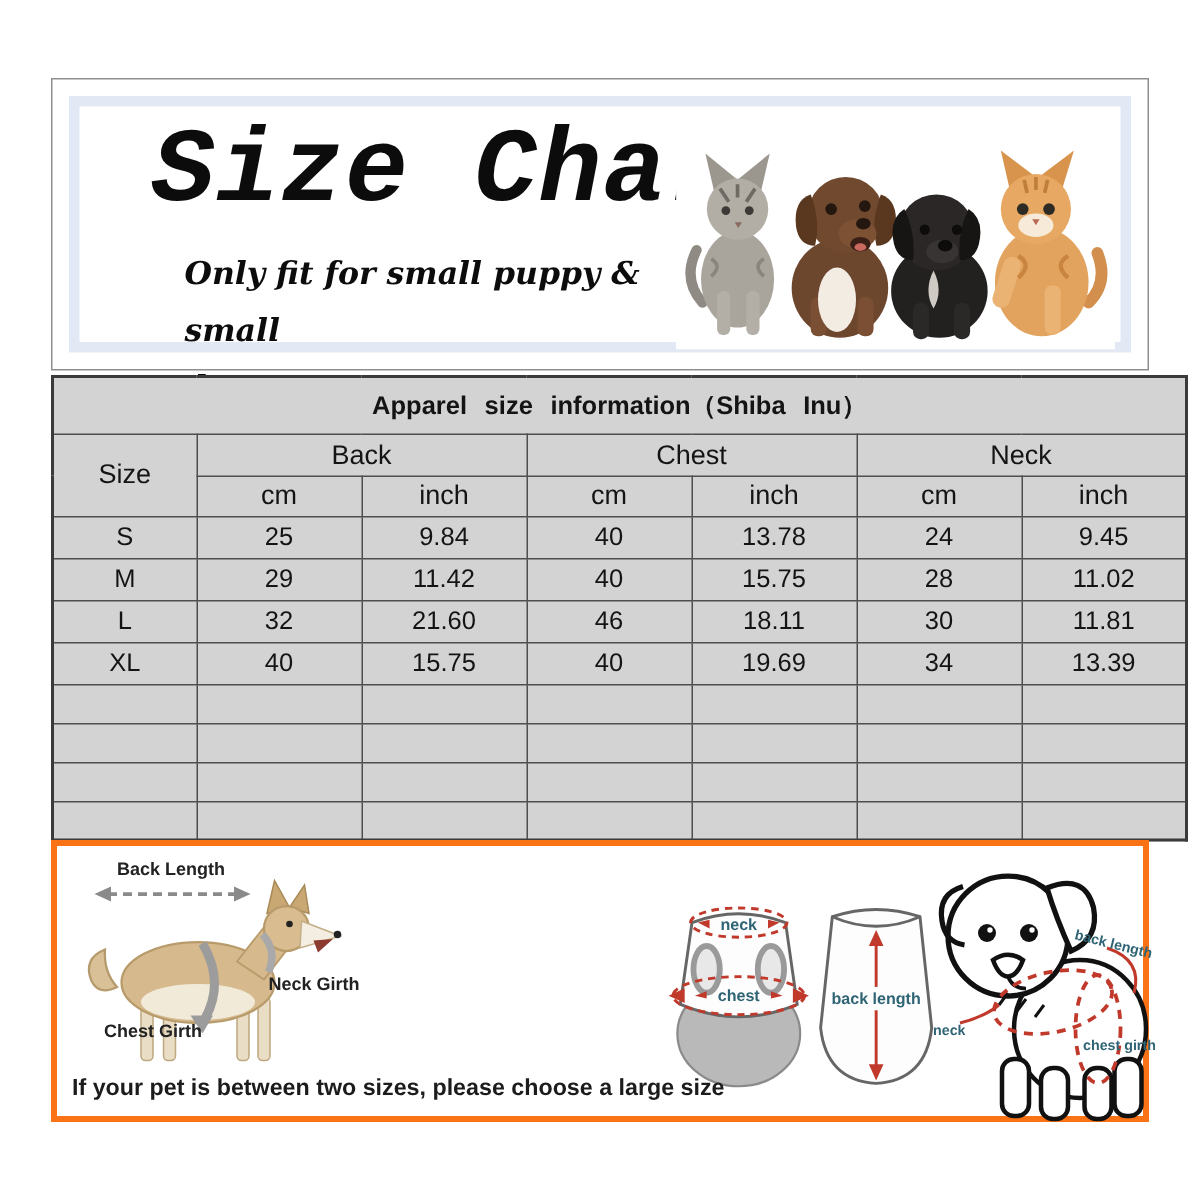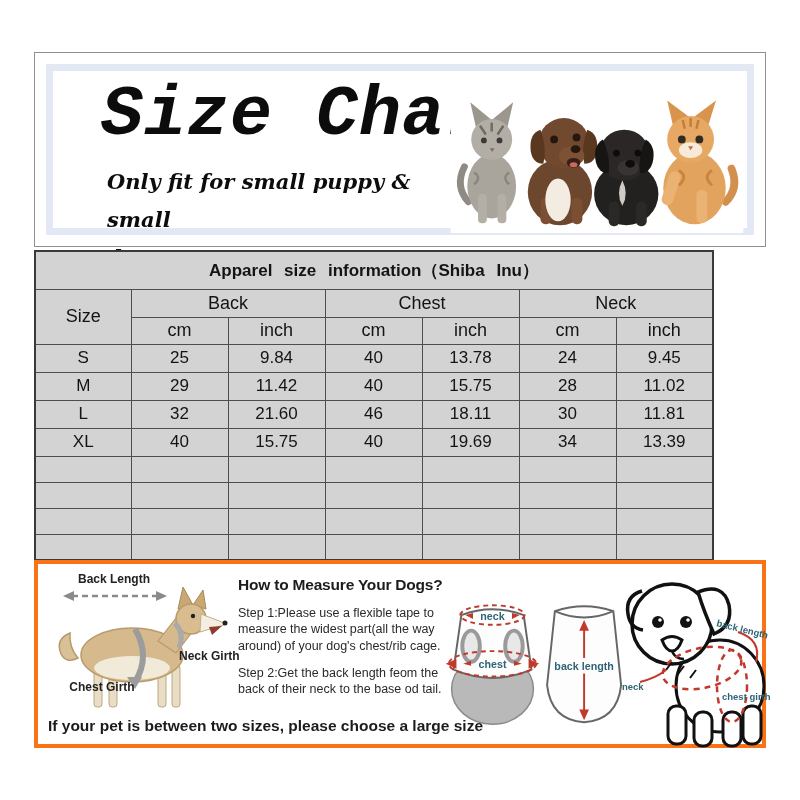--- a/index.html
+++ b/index.html
@@ -18,30 +18,30 @@
     position:absolute; left:11px; top:11px; right:11px; bottom:11px;
     border:7px solid #e3e9f4;
   }
   .title {
     position:absolute; left:66px; top:24px;
     font-family:Liberation Mono, monospace;
     font-style:italic; font-weight:bold; font-size:70px; line-height:1.1;
     letter-spacing:1px; color:#0c0c0c; white-space:nowrap;
   }
   .subtitle {
-    position:absolute; left:72px; top:110px; width:360px;
+    position:absolute; left:88px; top:110px; width:360px;
     font-family:"DejaVu Serif","Liberation Serif",serif;
     font-style:italic; font-weight:bold; font-size:21px; line-height:1.8;
     color:#0c0c0c;
   }
   .pets { position:absolute; right:20px; top:24px; width:296px; height:156px; }
 
   
   .size-table {
-    position:absolute; left:34px; top:250px; width:680px;
+    position:absolute; left:34px; top:250px; width:758px;
     border-collapse:collapse; table-layout:fixed;
     background:#d3d3d3; border:2px solid #3a3a3a;
     font-family:"Liberation Sans", sans-serif;
   }
   .size-table td {
     border:1px solid #4e4e4e; text-align:center; vertical-align:middle;
     font-size:17px; color:#141414; background:#d3d3d3;
   }
   .t-title { height:38px; font-size:21px; font-weight:bold; word-spacing:7px; }
   .group-row td { height:28px; font-size:18px; }
@@ -279,25 +279,20 @@
         <circle cx="183" cy="56" r="2.5" fill="#222"></circle>
         <circle cx="151" cy="49" r="2.2" fill="#222"></circle>
         <path d="M93,62 q16,27 0,53" stroke="#9c9c9c" stroke-width="6" fill="none"></path>
         <polygon points="93,122 85,110 100,110" fill="#9c9c9c"></polygon>
         <path d="M133,56 q10,11 4,25" stroke="#a9a9a9" stroke-width="5" fill="none"></path>
       </g>
       <text x="137" y="93" class="lbl">Neck Girth</text>
       <text x="60" y="124" class="lbl" text-anchor="middle">Chest Girth</text>
     </svg>
 
-    <div class="measure-text">
-      <h2>How to Measure Your Dogs?</h2>
-      <p>Step 1:Please use a flexible tape to measure the widest part(all the way around) of your dog's chest/rib cage.</p>
-      <p>Step 2:Get the back length feom the back of their neck to the base od tail.</p>
-    </div>
 
     <svg class="garments" viewBox="0 0 195 162" aria-hidden="true">
       <g>
         <ellipse cx="58" cy="116" rx="42" ry="36" fill="#b9b9b9" stroke="#8a8a8a" stroke-width="1.5"></ellipse>
         <path d="M26,40 Q58,28 90,40 L98,96 Q58,113 18,96 Z" fill="#fdfdfd" stroke="#666" stroke-width="2"></path>
         <ellipse cx="58" cy="40" rx="33" ry="10" fill="none" stroke="#c0392b" stroke-width="2" stroke-dasharray="5,4"></ellipse>
         <ellipse cx="36" cy="72" rx="9" ry="16" fill="#e8e8e8" stroke="#9a9a9a" stroke-width="4"></ellipse>
         <ellipse cx="80" cy="72" rx="9" ry="16" fill="#e8e8e8" stroke="#9a9a9a" stroke-width="4"></ellipse>
         <ellipse cx="58" cy="90" rx="45" ry="13" fill="none" stroke="#c0392b" stroke-width="2" stroke-dasharray="5,4"></ellipse>
         <polygon points="38,44 30,40 38,38" fill="#c0392b"></polygon>

